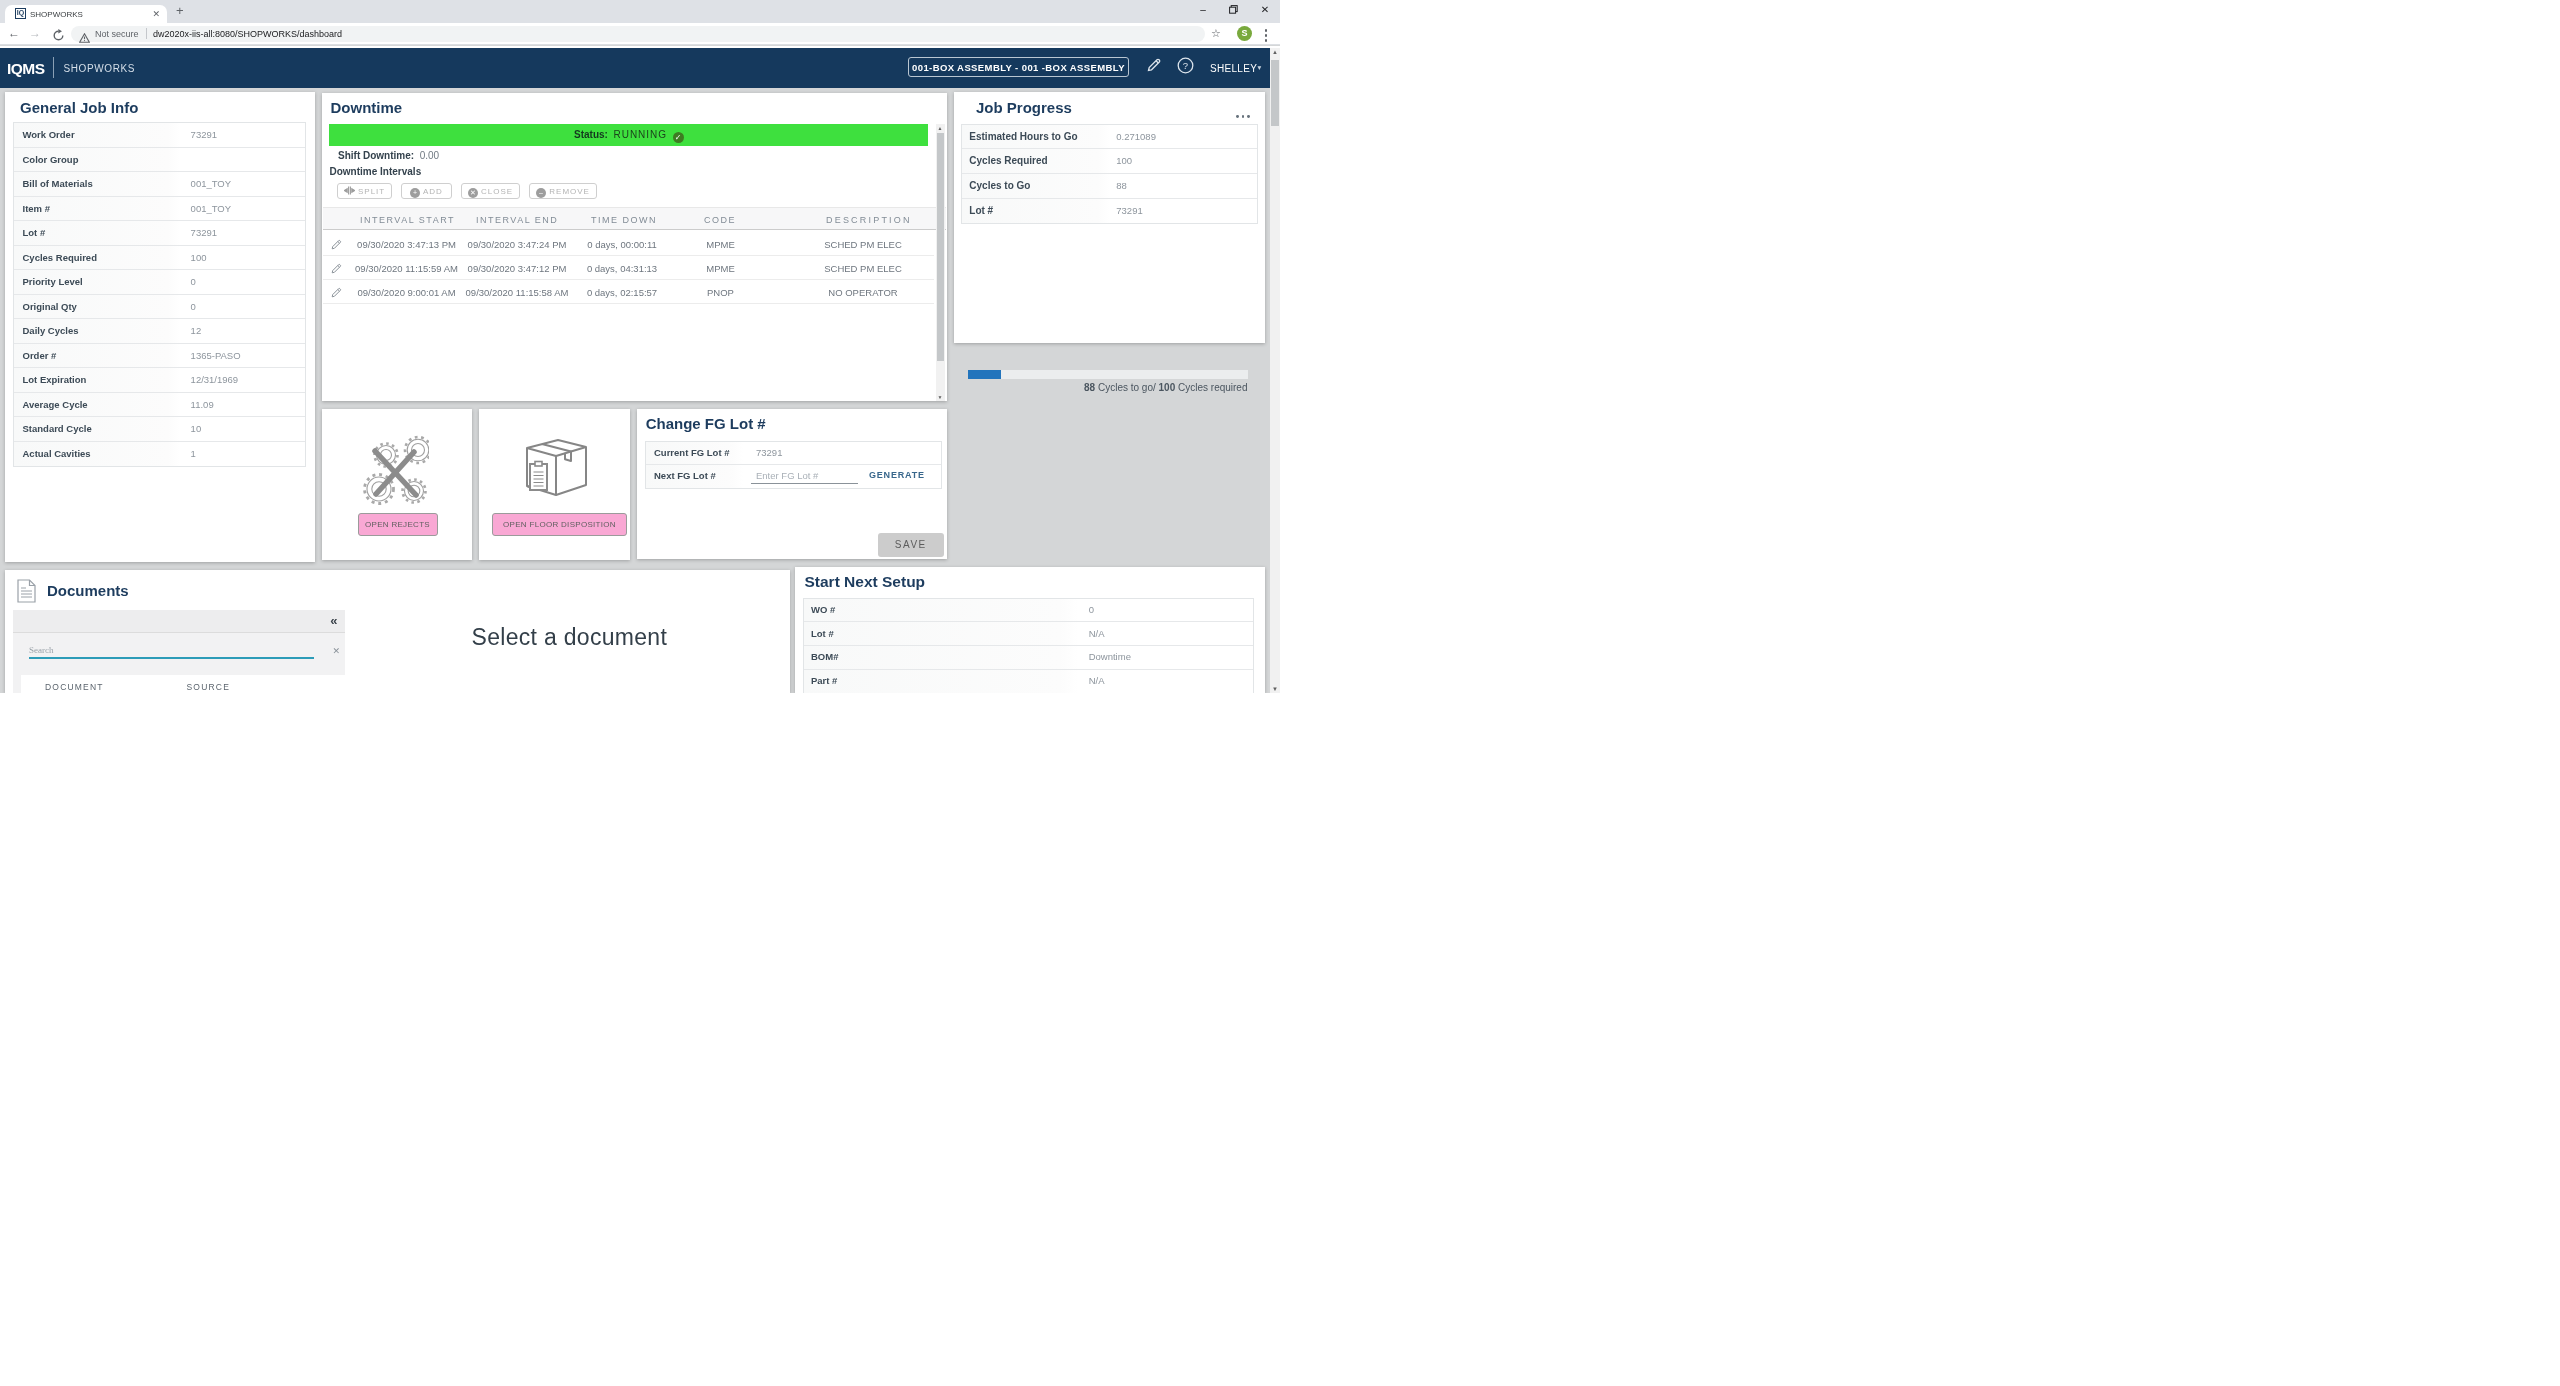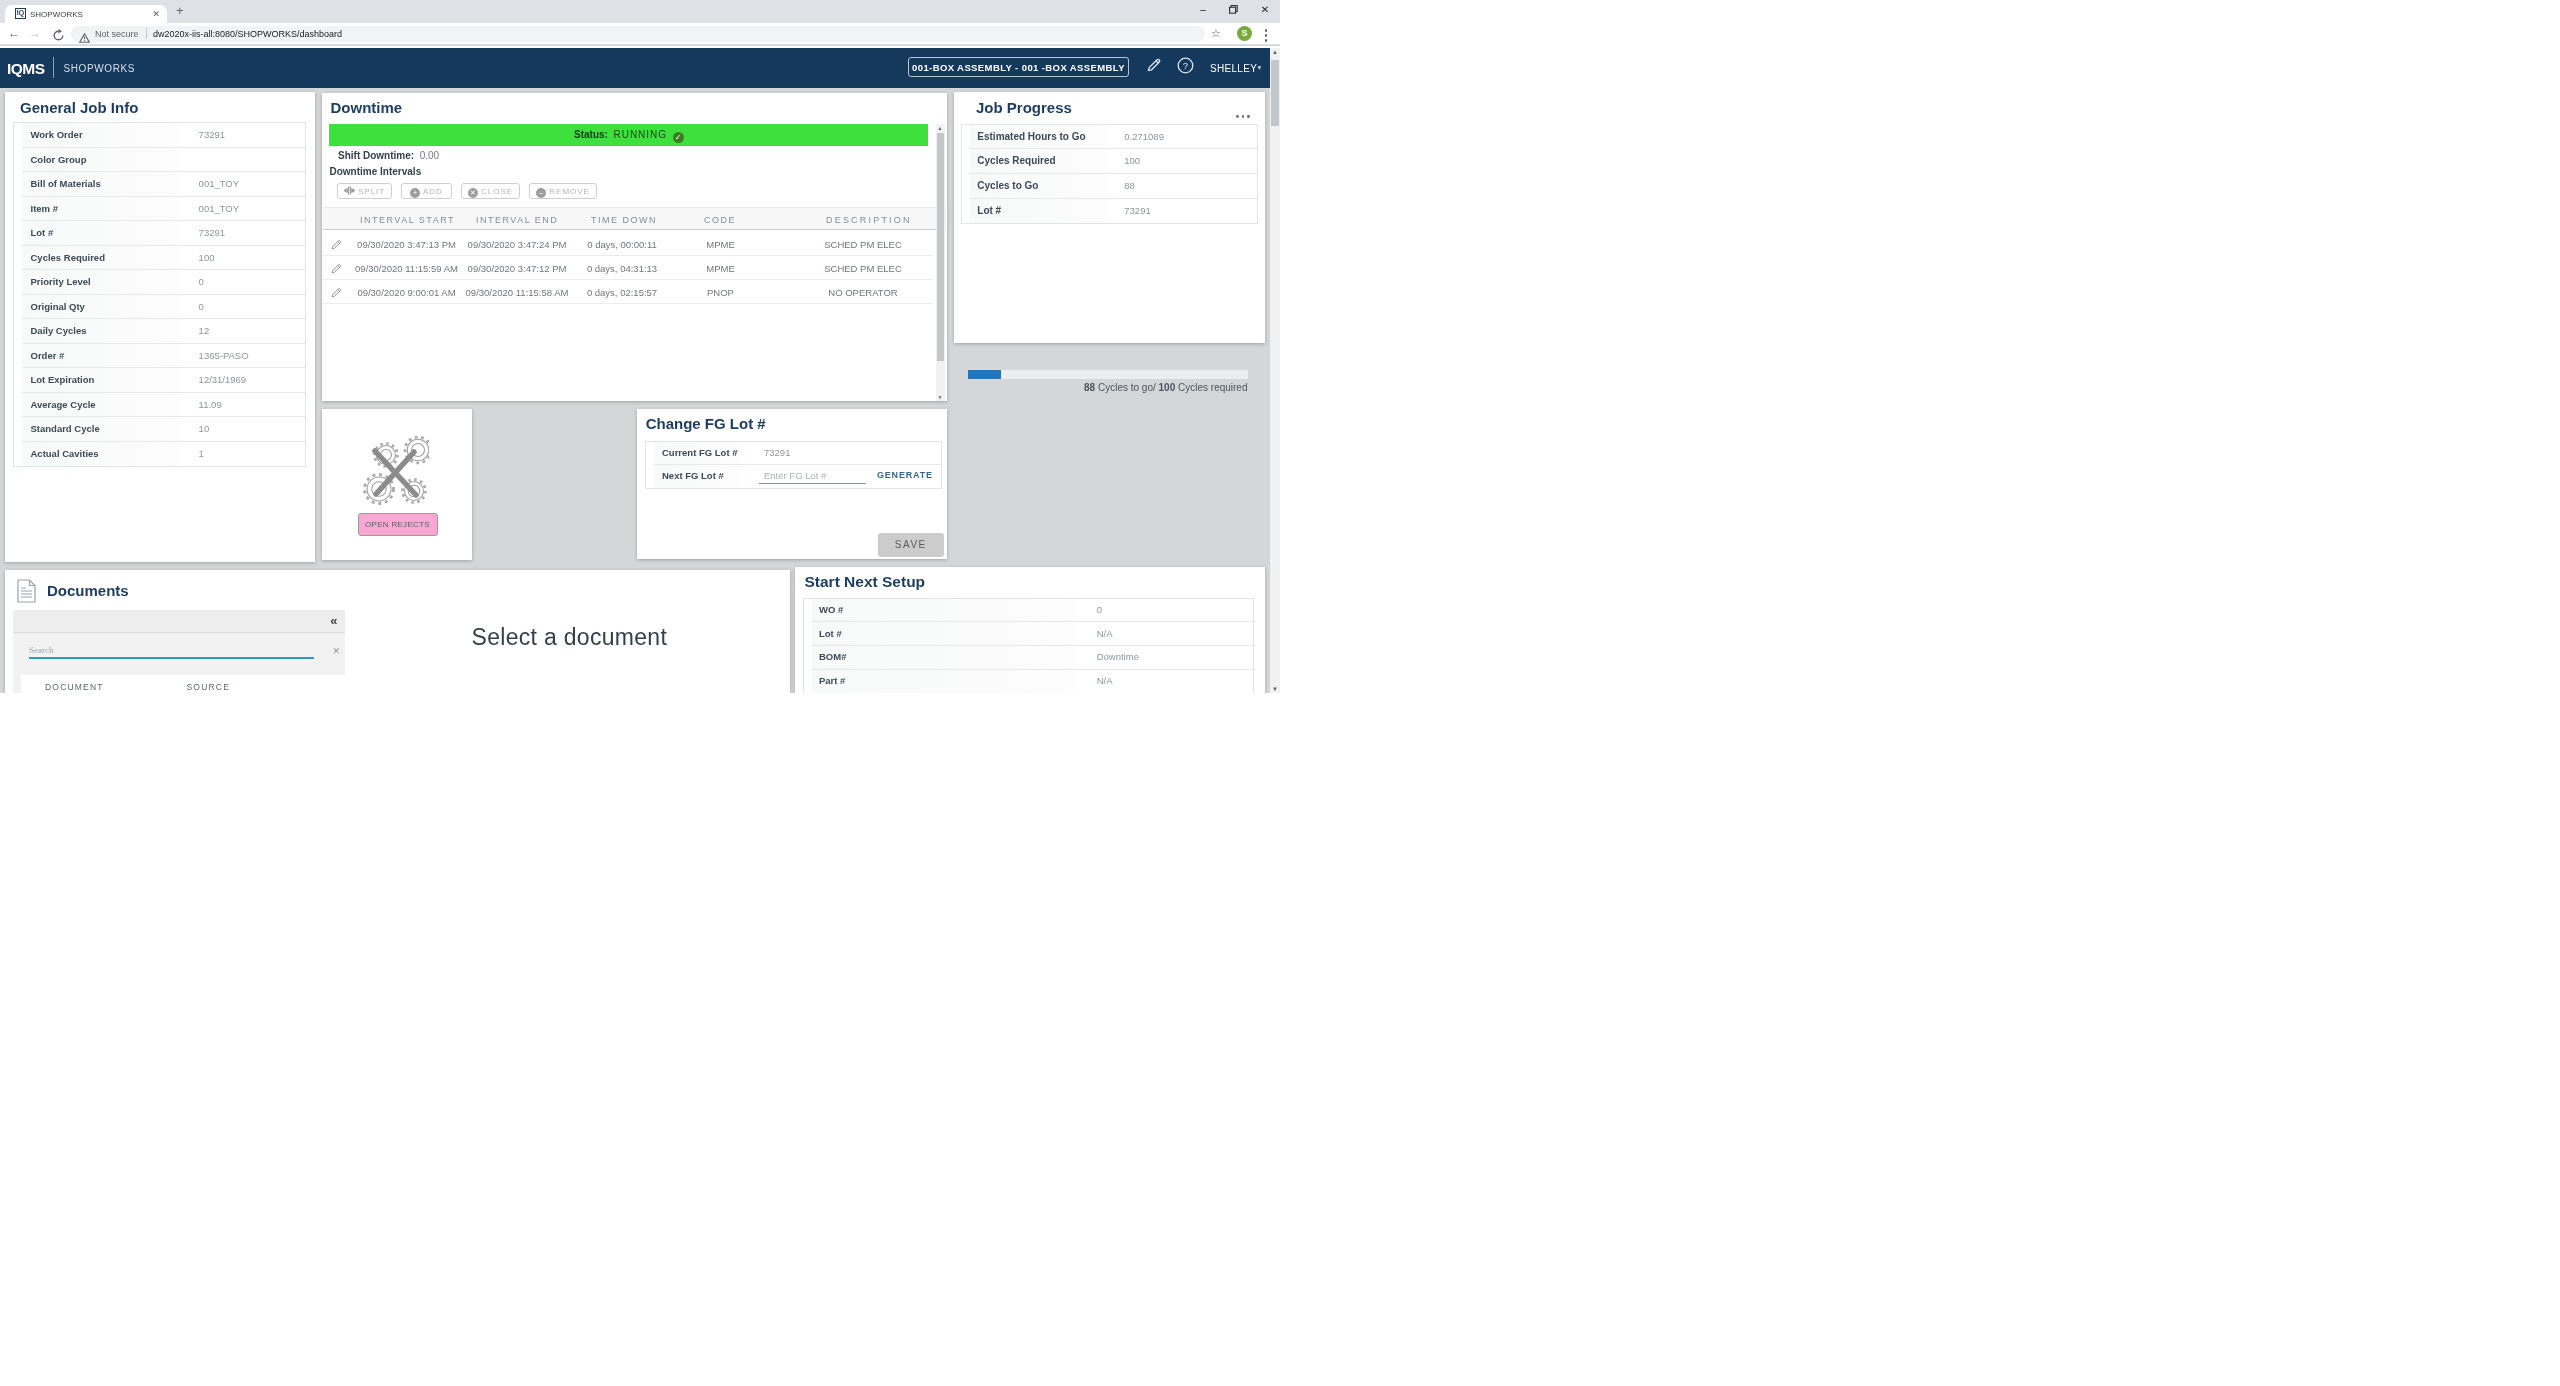--- a/index.html
+++ b/index.html
@@ -29,21 +29,21 @@
 #shopworks { position:absolute; left:63.5px; top:15px; font-size:10px; letter-spacing:.6px; color:#d5dfe9; }
 #asmbtn { position:absolute; left:908px; top:9px; width:221px; height:20px; border:1px solid #b9c6d2; border-radius:3px; color:#fff; font-size:9.5px; font-weight:bold; letter-spacing:.4px; text-align:center; line-height:19px; white-space:nowrap; }
 #hdrpencil { position:absolute; left:1146px; top:9px; }
 #hdrhelp { position:absolute; left:1177px; top:9px; }
 #shelley { position:absolute; left:1210px; top:14.5px; font-size:10px; letter-spacing:.3px; color:#fff; }
 #chev { position:absolute; left:1257.5px; top:15px; font-size:7.5px; color:#c9d4de; }
 
 .card { position:absolute; background:#fff; box-shadow:0 1px 3.5px rgba(0,0,0,.25); }
 .ctitle { color:#1d3c5e; font-weight:bold; }
 
-.itbl { position:absolute; border:1px solid #e2e5e7;padding-left:8px; }
+.itbl { position:absolute; border:1px solid #e2e5e7; }
 .irow { position:relative; border-bottom:1px solid #e6e8ea; }
 .irow:last-child { border-bottom:none; }
 .ilab { position:absolute; color:#3c4a56; font-weight:bold; }
 .ival { position:absolute; color:#8d959d; }
 
 .sb { position:absolute; background:#f1f1f1; }
 .sbthumb { position:absolute; background:#c4c7c9; }
 .sbarrow { position:absolute; color:#606060; text-align:center; }
 
 .gr { height:24.5px; background:linear-gradient(90deg,#f8f9f9 0%,#fcfcfc 53%,#ffffff 57%) !important; }
@@ -323,20 +323,41 @@
           <circle cx="52" cy="57" r="11.5" stroke="#a9a9a9" stroke-width="2.6" stroke-dasharray="2.6 3.4"></circle>
           <circle cx="52" cy="57" r="9.5" stroke="#9f9f9f" stroke-width="1.1"></circle>
           <circle cx="52" cy="57" r="5.8" stroke="#9f9f9f" stroke-width="1.1"></circle>
           <path d="M13 17 L54 61 M52 18 L14 60" stroke="#8c8c8c" stroke-width="5.5" stroke-linecap="round"></path>
         </g>
       </svg>
     </div>
     <div class="openbtn" style="left:35.5px; top:104.5px; width:80px;">OPEN REJECTS</div>
   </div>
 
+  <div class="card" style="left:478.8px; top:408.5px; width:151.2px; height:151.5px;">
+    <div style="position:absolute;left:39px;top:25px;">
+      <svg width="74" height="74" viewBox="0 0 74 74">
+        <g fill="none" stroke="#868686" stroke-width="2" stroke-linejoin="round">
+          <path d="M9 14 L40 6 L68 13 L38 22 Z"></path>
+          <path d="M38 22 L38 61 L9 52 L9 14"></path>
+          <path d="M38 61 L68 51 L68 13"></path>
+          <path d="M24 10 L53 17.5 L53 27 L47 25.2 L47 18.8"></path>
+          <path d="M9 14 L9 24 M9 52 L14 54"></path>
+        </g>
+        <g>
+          <rect x="12" y="30" width="17" height="26" fill="#fff" stroke="#8b8b8b" stroke-width="2"></rect>
+          <rect x="17" y="27.5" width="7" height="4.5" fill="#fff" stroke="#8b8b8b" stroke-width="1.6"></rect>
+          <g stroke="#8b8b8b" stroke-width="1.2">
+              <path d="M15.5 38 25.5 38 M15.5 41.5 25.5 41.5 M15.5 45 25.5 45 M15.5 48.5 25.5 48.5 M15.5 52 25.5 52"></path>
+            </g>
+        </g>
+      </svg>
+    </div>
+    <div class="openbtn" style="left:13.2px; top:104.5px; width:135px;">OPEN FLOOR DISPOSITION</div>
+  </div>
 
   <div class="card" style="left:637px; top:408.5px; width:309.5px; height:150.5px;">
     <div class="ctitle" style="position:absolute;left:8.7px;top:6.5px;font-size:15px;">Change FG Lot #</div>
     <div class="itbl" style="left:8px; top:32px; width:297px;">
       <div class="irow fr">
           <span class="ilab">Current FG Lot #</span>
           <span class="ival">73291</span>
         </div>
       <div class="irow fr">
           <span class="ilab">Next FG Lot #</span>

